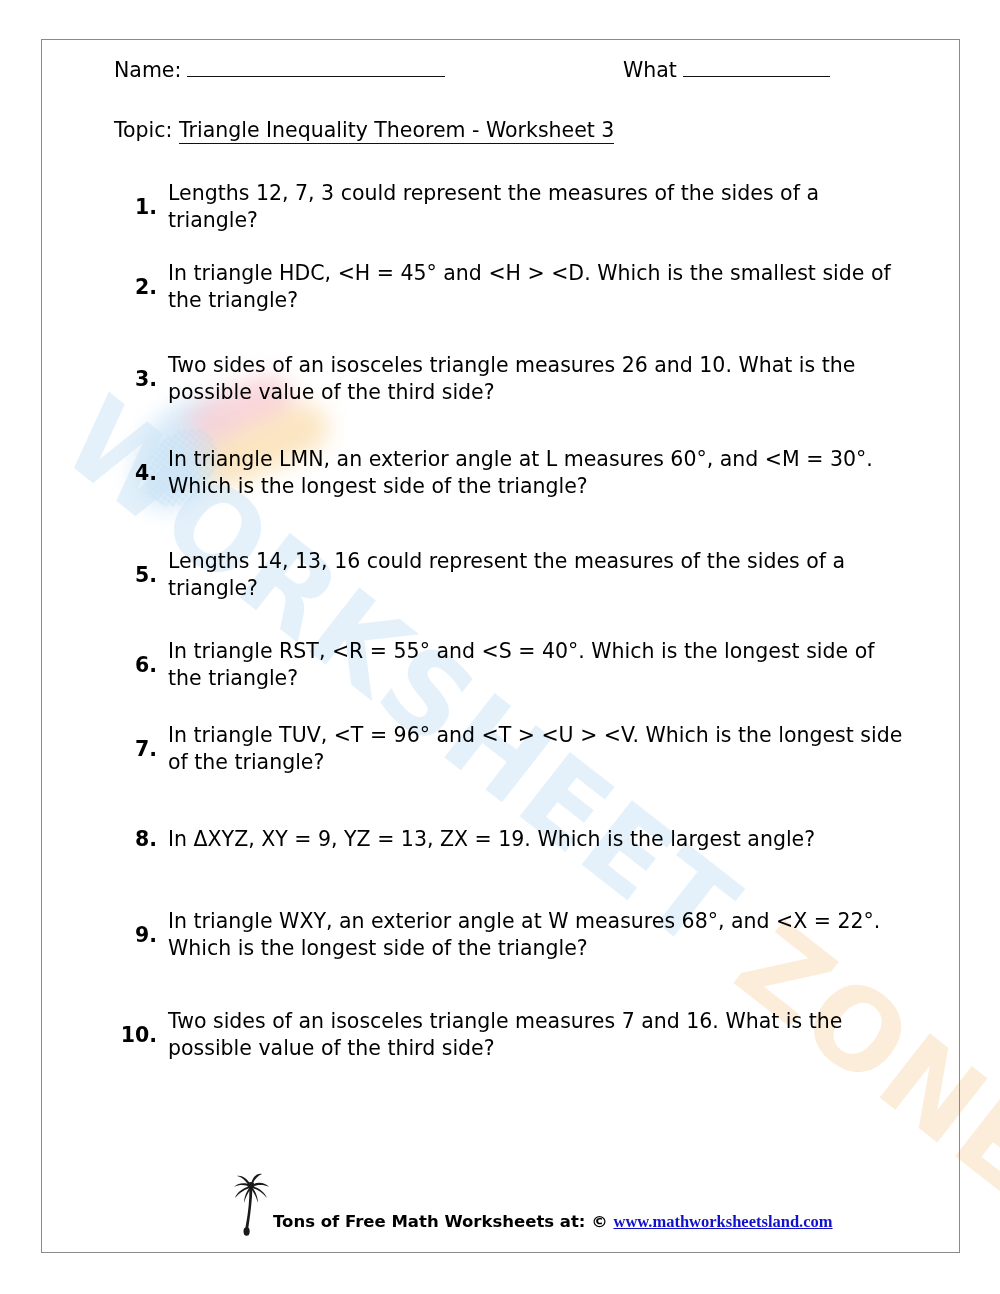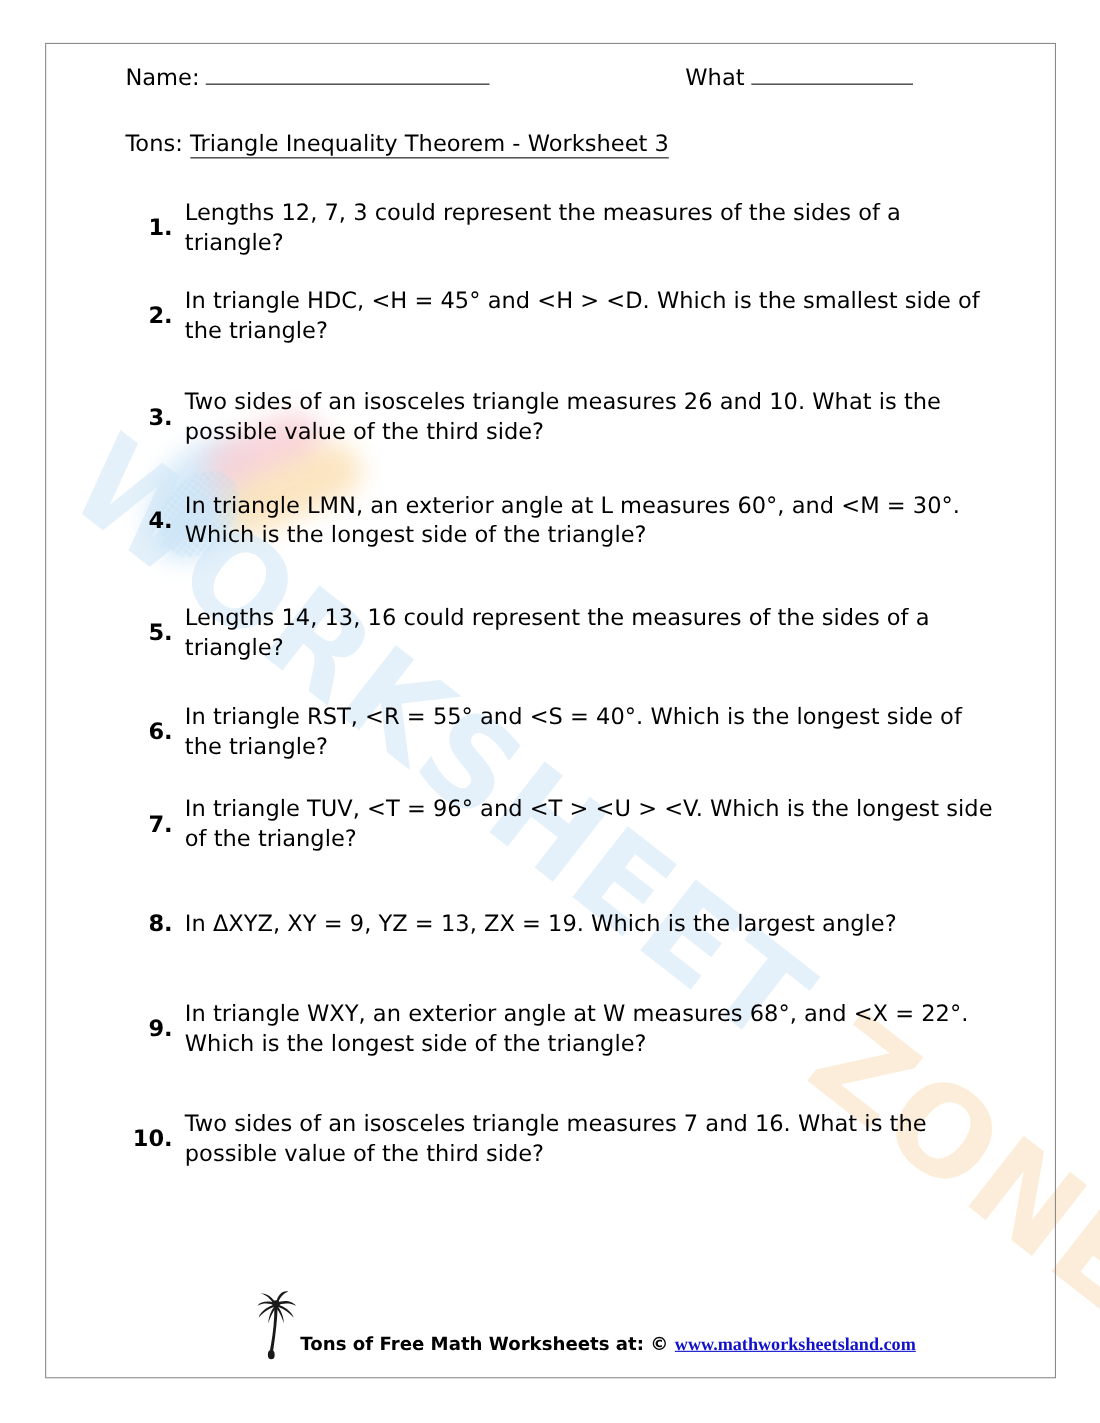--- a/index.html
+++ b/index.html
@@ -210,21 +210,21 @@
 <div id="content">
 
   <div id="page"></div>
 
   <div id="header-row">
     <span id="name-block"><span>Name:</span><span class="rule" id="name-rule"></span></span>
     <span id="date-block"><span>What</span><span class="rule" id="date-rule"></span></span>
   </div>
 
   <div id="topic-row">
-    <span>Tons:</span>
+    <span>Topic:</span>
     <span id="topic-value">Triangle Inequality Theorem - Worksheet 3</span>
   </div>
 
   <div id="questions" style="position: absolute;">
       <div class="q-row" style="position: absolute; top: 0px;">
         <div class="q-num">1.</div>
         <div class="q-text">Lengths 12, 7, 3 could represent the measures of the sides of a triangle?</div>
       </div>
       <div class="q-row" style="position: absolute; top: 80px;">
         <div class="q-num">2.</div>

